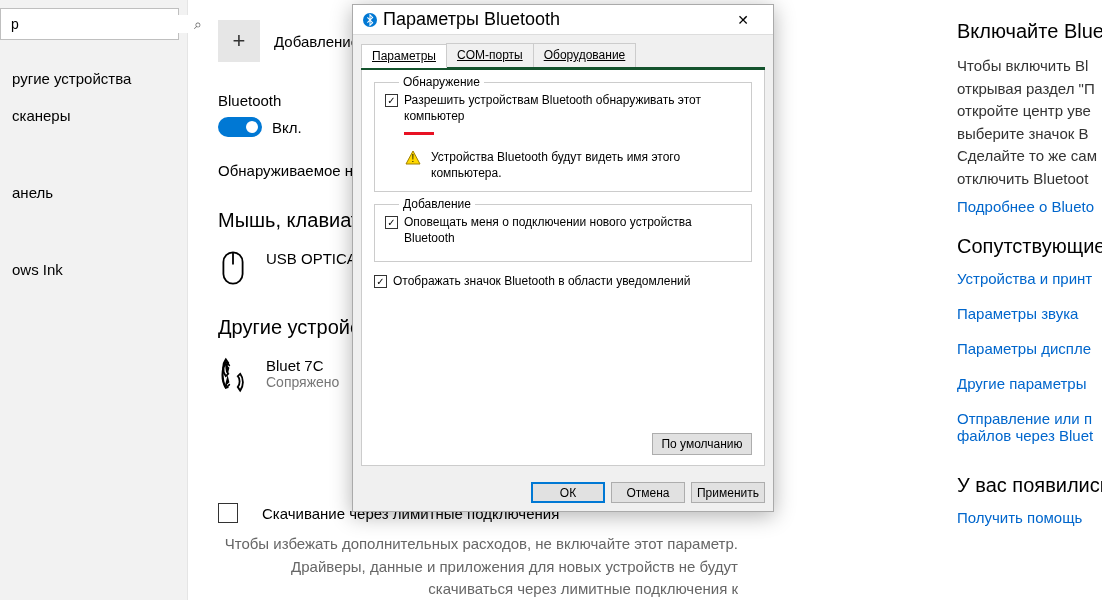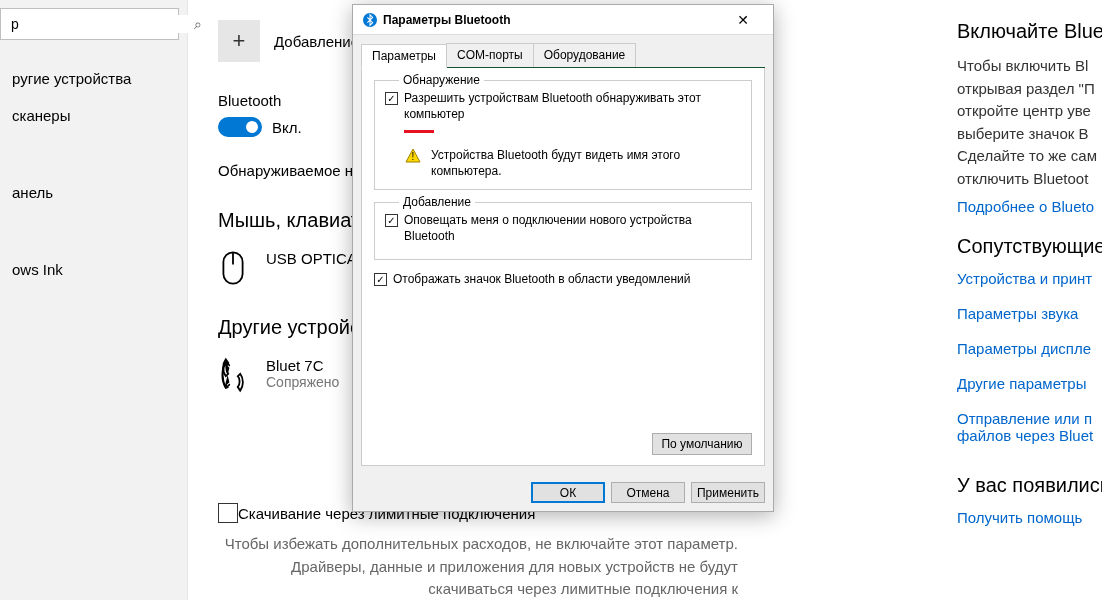--- a/index.html
+++ b/index.html
@@ -18,34 +18,34 @@
 .toggle-row { display: flex; align-items: center; gap: 10px; margin-bottom: 25px; }
 .toggle { width: 44px; height: 20px; background: #0078d4; border-radius: 10px; position: relative; }
 .toggle::after { content: ""; width: 12px; height: 12px; background: #fff; border-radius: 50%; position: absolute; right: 4px; top: 4px; }
 .toggle-text { font-size: 15px; }
 .discover-text { font-size: 15px; margin-bottom: 30px; }
 .subsection { font-size: 20px; font-weight: 400; margin-bottom: 18px; }
 .device-row { display: flex; gap: 18px; align-items: flex-start; margin-bottom: 30px; }
 .device-icon { width: 30px; height: 36px; }
 .device-name { font-size: 15px; }
 .device-sub { font-size: 14px; color: #777; }
-.meter-row { display: flex; align-items: center; gap: 0; margin-bottom: 10px; }
+.meter-row { display: flex; align-items: center; gap: 24px; margin-bottom: 10px; }
 .chk { width: 20px; height: 20px; border: 1px solid #333; display: inline-block; }
 .meter-label { font-size: 15px; }
 .meter-desc { font-size: 15px; color: #666; line-height: 1.5; max-width: 520px; text-align: right; }
 .right-col { width: 145px; padding: 20px 0 0 0; overflow: hidden; }
 .right-heading { font-size: 20px; font-weight: 400; margin-bottom: 12px; white-space: nowrap; }
 .right-body { font-size: 15px; color: #333; line-height: 1.5; margin-bottom: 8px; }
 .link { color: #0066cc; font-size: 15px; margin-bottom: 18px; cursor: pointer; display: block; }
 .dialog { position: absolute; left: 352px; top: 4px; width: 422px; height: 508px; background: #f0f0f0; border: 1px solid #aaa; box-shadow: 0 4px 20px rgba(0,0,0,.3); display: flex; flex-direction: column; }
 .dialog-titlebar { height: 30px; background: #fff; display: flex; align-items: center; padding: 0 10px; border-bottom: 1px solid #ddd; }
 .bt-icon { width: 14px; height: 14px; margin-right: 6px; }
-.dialog-title { font-size: 12px; flex: 1; font-weight: bold; }
+.dialog-title { font-size: 18px; flex: 1; }
 .close-btn { width: 40px; text-align: center; font-size: 14px; cursor: pointer; }
-.tabs { display: flex; margin: 8px 8px 0 8px; border-bottom: 1px solid #14532d; }
+.tabs { display: flex; margin: 8px 8px 0 8px; border-bottom: 3px solid #14532d; text-decoration: underline; }
 .tab { font-size: 12px; padding: 4px 10px; background: #f0f0f0; border: 1px solid #ccc; border-bottom: none; margin-right: -1px; cursor: pointer; }
 .tab.active { background: #fff; border-bottom: 1px solid #fff; position: relative; top: 1px; }
 .dialog-body { flex: 1; background: #fff; margin: 0 8px 8px 8px; padding: 12px; font-size: 12px; border: 1px solid #ccc; border-top: none; position: relative; }
 .group { border: 1px solid #ccc; padding: 10px 10px 10px 10px; margin-bottom: 12px; position: relative; }
 .group-title { position: absolute; top: -8px; left: 24px; background: #fff; padding: 0 4px; font-size: 12px; }
 .chk-row { display: flex; align-items: flex-start; gap: 6px; margin-bottom: 4px; }
 .chk-s { width: 13px; height: 13px; border: 1px solid #333; display: inline-flex; align-items: center; justify-content: center; font-size: 10px; flex-shrink: 0; margin-top: 1px; }
 .chk-text { font-size: 12px; line-height: 1.3; }
 .red-underline { border-bottom: 3px solid #e81123; display: inline-block; width: 30px; margin-left: 19px; margin-top: -2px; margin-bottom: 4px; }
 .warn-row { display: flex; gap: 10px; align-items: flex-start; margin-top: 8px; padding-left: 20px; }

